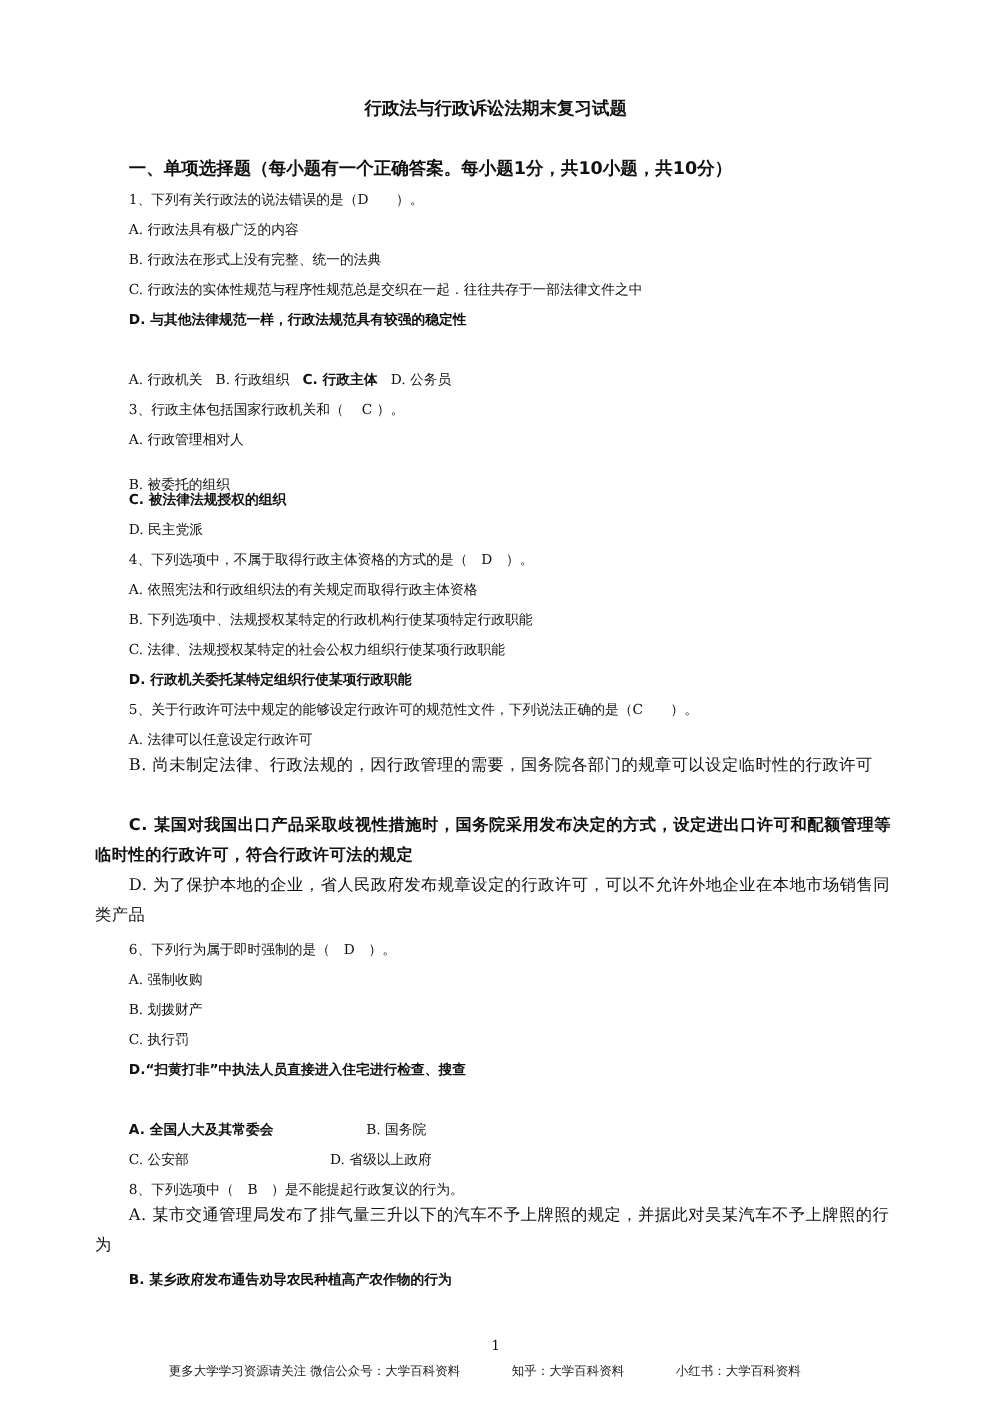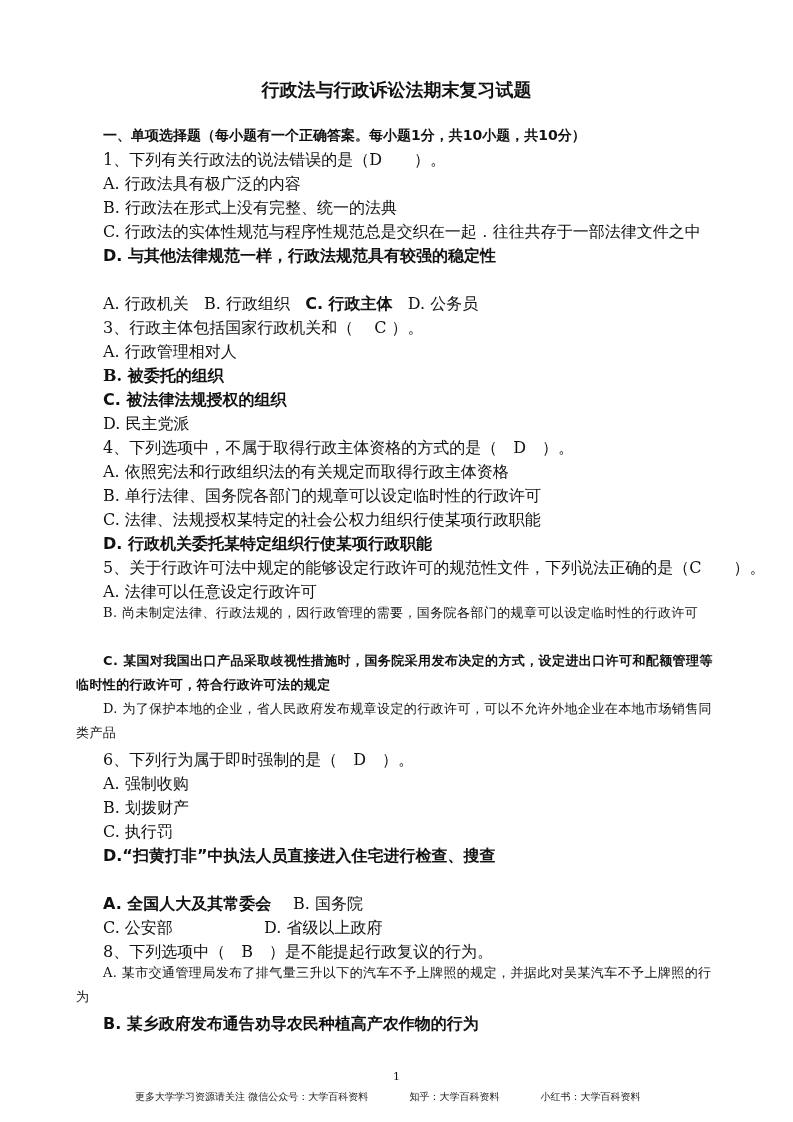--- a/index.html
+++ b/index.html
@@ -1,21 +1,21 @@
 <!DOCTYPE html>
 <html><head>
 <meta charset="utf-8">
 <style>
   html, body { margin:0; padding:0; background:#ffffff; }
   body { width:793px; height:1122px; position:relative; overflow:hidden;
          font-family:"DejaVu Serif", "Liberation Serif", serif; color:#111; }
   .page { position:absolute; left:0; top:0; width:793px; height:1122px; }
   .title { position:absolute; top:78px; left:0; width:793px; text-align:center;
-           font-size:18px; font-weight:bold; font-family:"DejaVu Sans", "Liberation Sans", sans-serif; }
-  .line { position:absolute; left:103px; font-size:16px; white-space:nowrap; line-height:18px; }
+           font-size:14px; font-weight:bold; font-family:"DejaVu Sans", "Liberation Sans", sans-serif; }
+  .line { position:absolute; left:103px; font-size:11px; white-space:nowrap; line-height:18px; }
   .bold { font-weight:bold; font-family:"DejaVu Sans", "Liberation Sans", sans-serif; }
   .section { font-size:14px; left:103px; }
   .wrap { position:absolute; left:76px; width:640px; font-size:13px; line-height:24px;
           text-indent:27px; letter-spacing:0.4px; }
   .opt { display:inline-block; }
   .footer-page { position:absolute; top:1070px; left:0; width:793px; text-align:center; font-size:11px; }
   .footer { position:absolute; top:1090px; left:135px; font-size:10px; white-space:nowrap; color:#222; }
   .footer span { margin-right:38px; }
 </style>
 </head>
@@ -35,27 +35,27 @@
 
   <div class="line" style="top:295px;">
     <span class="opt">A. 行政机关</span>&nbsp;&nbsp;
     <span class="opt">B. 行政组织</span>&nbsp;&nbsp;
     <span class="opt bold">C. 行政主体</span>&nbsp;&nbsp;
     <span class="opt">D. 公务员</span>
   </div>
 
   <div class="line" style="top:319px;">3、行政主体包括国家行政机关和（　 C ）。</div>
   <div class="line" style="top:343px;">A. 行政管理相对人</div>
-  <div class="line" style="top:367px;font-weight:bold;">B. 被委托的组织</div>
+  <div class="line" style="top:379px;">B. 被委托的组织</div>
   <div class="line bold" style="top:391px;">C. 被法律法规授权的组织</div>
   <div class="line" style="top:415px;">D. 民主党派</div>
 
   <div class="line" style="top:439px;">4、下列选项中，不属于取得行政主体资格的方式的是（　D　）。</div>
   <div class="line" style="top:463px;">A. 依照宪法和行政组织法的有关规定而取得行政主体资格</div>
-  <div class="line" style="top:487px;">B. 单行法律、国务院各部门的规章可以设定临时性的行政许可</div>
+  <div class="line" style="top:487px;">B. 下列选项中、法规授权某特定的行政机构行使某项特定行政职能</div>
   <div class="line" style="top:511px;">C. 法律、法规授权某特定的社会公权力组织行使某项行政职能</div>
   <div class="line bold" style="top:535px;">D. 行政机关委托某特定组织行使某项行政职能</div>
 
   <div class="line" style="top:559px;">5、关于行政许可法中规定的能够设定行政许可的规范性文件，下列说法正确的是（C　　）。</div>
   <div class="line" style="top:583px;">A. 法律可以任意设定行政许可</div>
   <div class="wrap" style="top:601px;">B. 尚未制定法律、行政法规的，因行政管理的需要，国务院各部门的规章可以设定临时性的行政许可</div>
   <div class="wrap bold" style="top:649px;">C. 某国对我国出口产品采取歧视性措施时，国务院采用发布决定的方式，设定进出口许可和配额管理等临时性的行政许可，符合行政许可法的规定</div>
   <div class="wrap" style="top:697px;">D. 为了保护本地的企业，省人民政府发布规章设定的行政许可，可以不允许外地企业在本地市场销售同类产品</div>
 
   <div class="line" style="top:751px;">6、下列行为属于即时强制的是（　D　）。</div>

